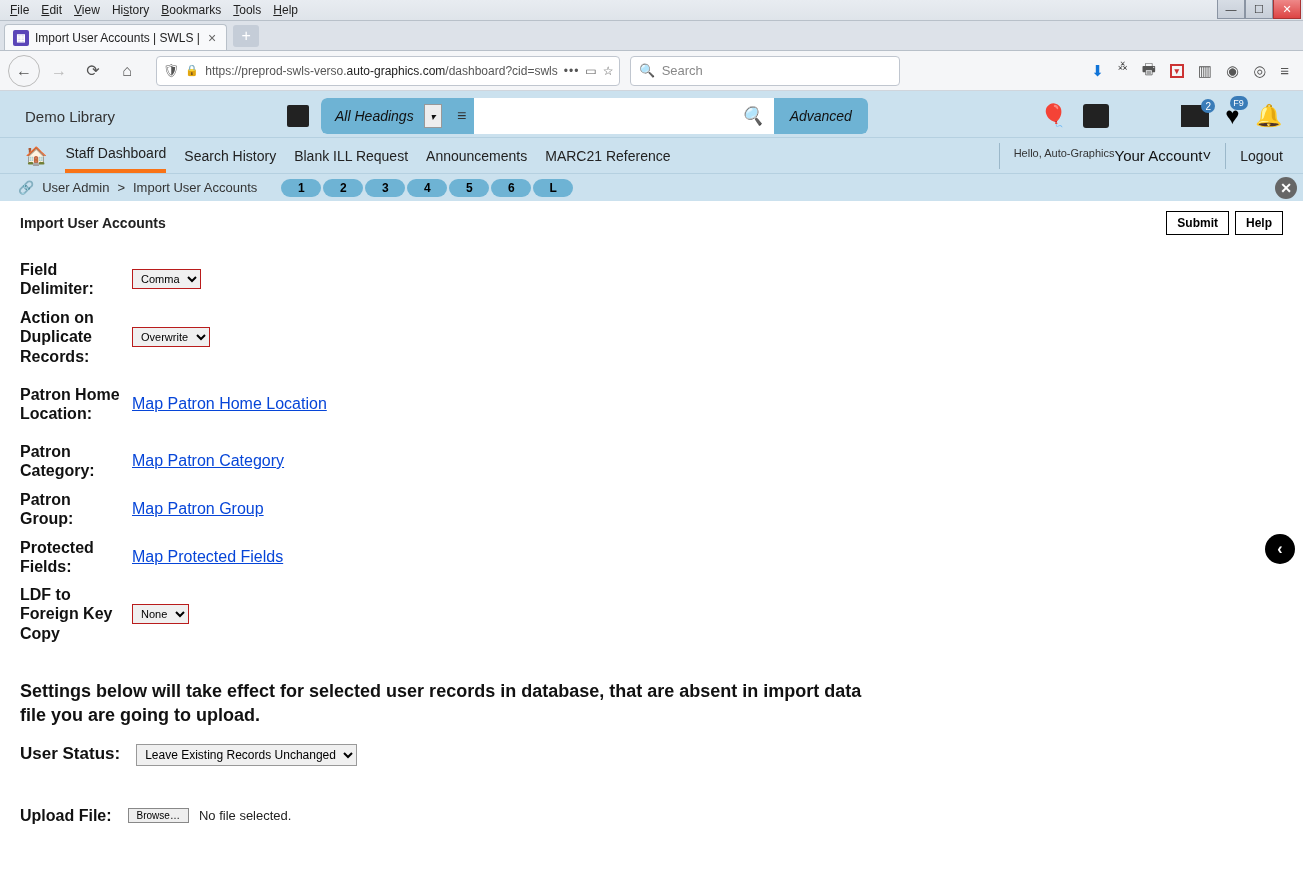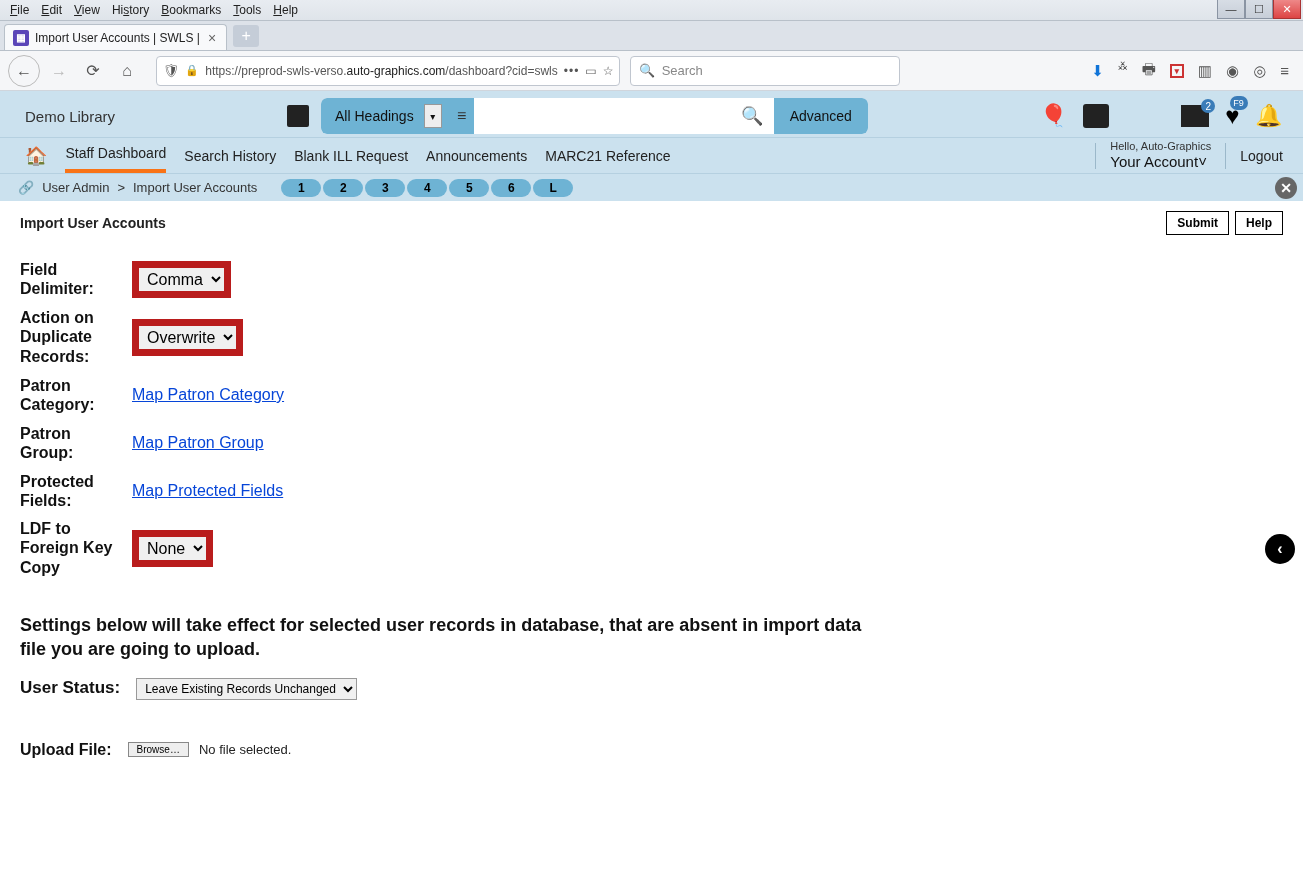--- a/index.html
+++ b/index.html
@@ -55,39 +55,39 @@
 
 
 .navrow { background: #cbe1ee; height: 36px; display: flex; align-items: center; padding: 0 0 0 25px; gap: 18px; font-size: 14px; color: #222; border-top: 1px solid #b5d0e0; }
 .navrow .home { font-size: 18px; }
 .navrow .item { padding: 8px 0; }
 .navrow .item.active { border-bottom: 8px solid #f97316; margin-top:3px; }
 .navrow .right { margin-left: auto; display: flex; align-items: center; gap: 14px; padding-right: 20px; }
 .navrow .sep { width:1px; height:26px; background:#9bb8ca; }
 .hello { font-size: 11px; color: #333; }
 .youracct { font-size: 15px; color: #111; }
-.acctblock { display:flex; flex-direction:column; line-height:1.2; }
+.acctblock { display:flex; flex-direction:row; line-height:1.2; }
 
 
 .bcrow { background: #cbe1ee; height: 28px; display: flex; align-items: center; padding: 0 8px 0 18px; gap: 8px; font-size: 13px; color: #333; border-top:1px solid #b5d0e0; position:relative; }
 .pagepills { display:flex; gap:2px; margin-left:16px; }
 .pill { width: 40px; height: 18px; background: #6eb3d4; border-radius: 9px; display:flex; align-items:center; justify-content:center; font-size:12px; font-weight:bold; color:#000; }
 .closecircle { position:absolute; right:6px; width:22px; height:22px; background:#666; border-radius:50%; color:#fff; display:flex; align-items:center; justify-content:center; font-size:14px; font-weight:bold; }
 
 
 .pagebody { padding: 10px 20px; position: relative; }
 .pagetitle-row { display:flex; align-items:center; }
 .pagetitle { font-weight: bold; font-size: 14px; color: #222; }
 .title-btns { margin-left:auto; display:flex; gap:6px; }
 .btn { background:#fff; border:1px solid #000; padding:4px 10px; font-size:12px; font-weight:bold; cursor:pointer; }
 
 .formtbl { margin-top: 20px; }
 .frow { display: flex; align-items: center; margin-bottom: 0; min-height: 48px; }
 .flabel { width: 112px; font-size: 16px; font-weight: bold; color: #111; line-height: 1.2; padding-right: 6px; }
-.fctl select { font-size: 16px; padding: 2px 4px; border:7px solid #b91c1c; background:#f0f0f0; }
+.fctl select { font-size: 11px; padding: 2px 4px; border:1px solid #b91c1c; background:#f0f0f0; }
 .fctl a { color: #0645d8; text-decoration: underline; font-size: 16px; }
 
 .note { font-size: 18px; font-weight: bold; color: #111; margin-top: 32px; line-height:1.35; max-width:850px; }
 .statusrow { display:flex; align-items:center; gap:10px; margin-top:16px; }
 .statusrow .flabel { width:auto; font-size:17px; }
 .uploadrow { display:flex; align-items:center; gap:10px; margin-top:40px; }
 .uploadrow .flabel { width:auto; font-size:16px; }
 .browsebtn { font-size:10px; padding:1px 8px; background:#eee; border:1px solid #888; }
 .nofile { font-size:13px; color:#222; }
 
@@ -147,21 +147,21 @@
     <span>▥</span>
     <span>◉</span>
     <span>◎</span>
     <span>≡</span>
   </div>
 </div>
 
 <div class="apphdr">
   <span class="libname">Demo Library</span>
   <span class="transicon"></span>
-  <div style="display:flex; border-radius:6px; overflow:hidden;">
+  <div style="display:flex; border-radius:6px; overflow:hidden;font-style:italic;">
     <div class="searchtype">
       <span>All Headings</span>
       <span class="dd">▾</span>
     </div>
     <div class="dbicon">≡</div>
     <div class="searchbox">
       <span class="mag">🔍</span>
     </div>
     <div class="advbtn">
       <span>Advanced</span>
@@ -223,20 +223,24 @@
 
   <div class="formtbl">
     <div class="frow">
       <div class="flabel">Field Delimiter:</div>
       <div class="fctl"><select><option>Comma</option></select></div>
     </div>
     <div class="frow" style="min-height:68px;">
       <div class="flabel">Action on Duplicate Records:</div>
       <div class="fctl"><select><option>Overwrite</option></select></div>
     </div>
+    <div class="frow" style="min-height:66px;">
+      <div class="flabel">Patron Home Location:</div>
+      <div class="fctl"><a href="#">Map Patron Home Location</a></div>
+    </div>
     <div class="frow">
       <div class="flabel">Patron Category:</div>
       <div class="fctl"><a href="#">Map Patron Category</a></div>
     </div>
     <div class="frow">
       <div class="flabel">Patron Group:</div>
       <div class="fctl"><a href="#">Map Patron Group</a></div>
     </div>
     <div class="frow">
       <div class="flabel">Protected Fields:</div>

